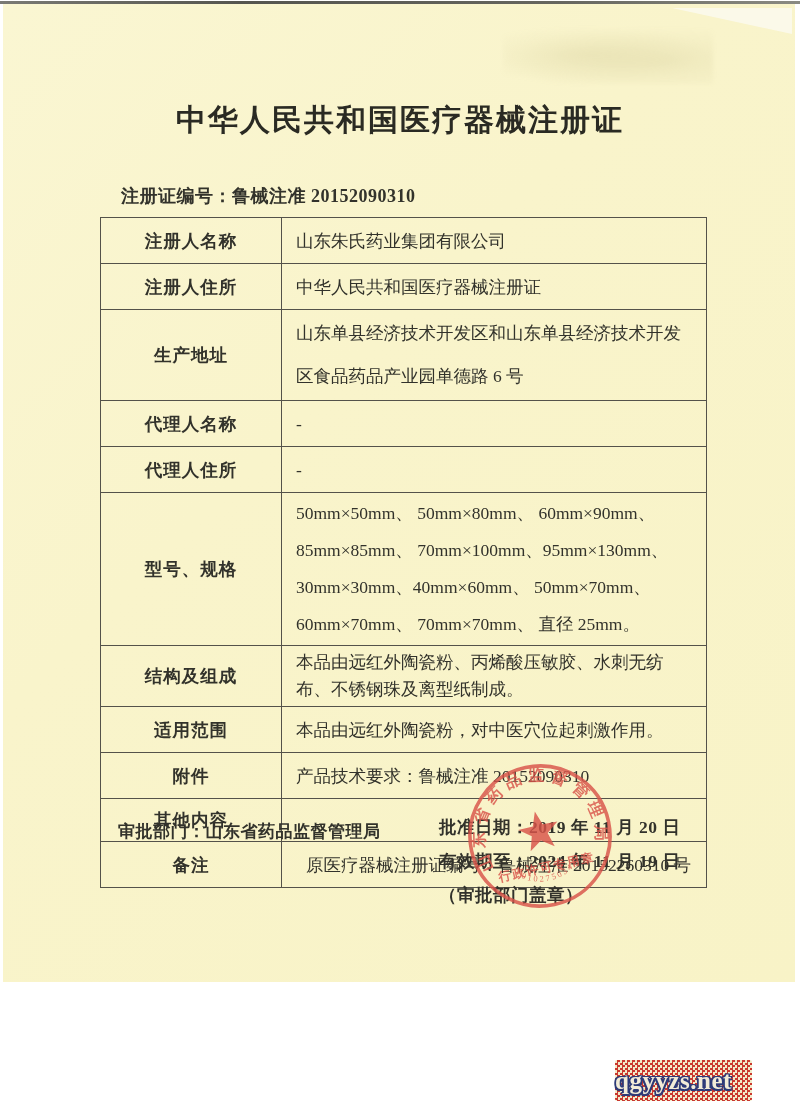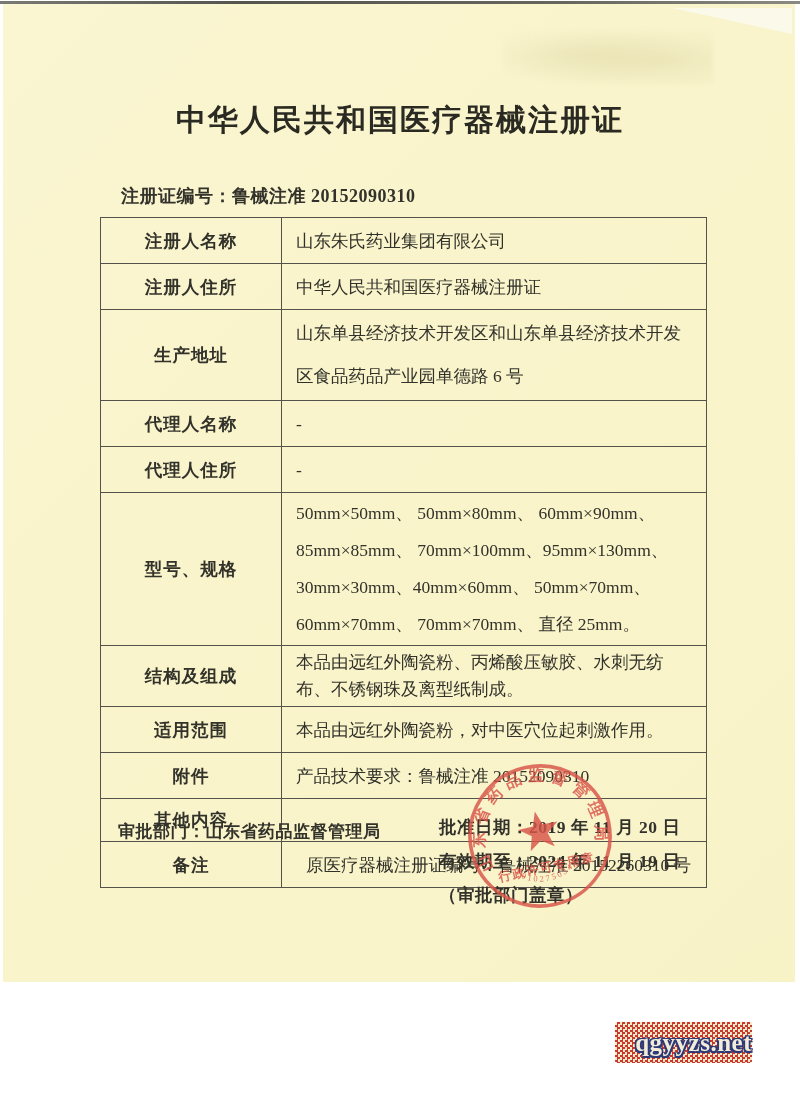--- a/index.html
+++ b/index.html
@@ -65,24 +65,24 @@
     position:absolute;left:428px;top:811px;font-size:17.5px;font-weight:600;
     letter-spacing:.5px;
   }
   .footer-right div{margin-bottom:10px;margin-left:8px;}
   .seal{
     position:absolute;left:457px;top:752px;width:160px;height:160px;
     transform:rotate(-12deg);opacity:.82;
     pointer-events:none;
   }
   .watermark{
-    position:absolute;left:612px;top:1018px;width:137px;height:41px;
+    position:absolute;left:612px;top:1056px;width:137px;height:41px;
     background:
       repeating-conic-gradient(rgba(200,45,35,.95) 0% 22%,rgba(240,232,196,.9) 0% 50%) 0 0/5px 5px;
-    display:flex;align-items:center;justify-content:flex-end;
+    display:flex;align-items:center;justify-content:flex-start;
     border-radius:2px;
   }
   .watermark-text{
     font-size:25px;font-weight:bold;color:#f2ecd8;letter-spacing:.5px;
     text-shadow:
       -1.5px -1.5px 0 #2c3a78, 1.5px -1.5px 0 #2c3a78,
       -1.5px  1.5px 0 #2c3a78, 1.5px  1.5px 0 #2c3a78,
        0 -1.5px 0 #2c3a78, 0 1.5px 0 #2c3a78,
       -1.5px 0 0 #2c3a78, 1.5px 0 0 #2c3a78;
   }

